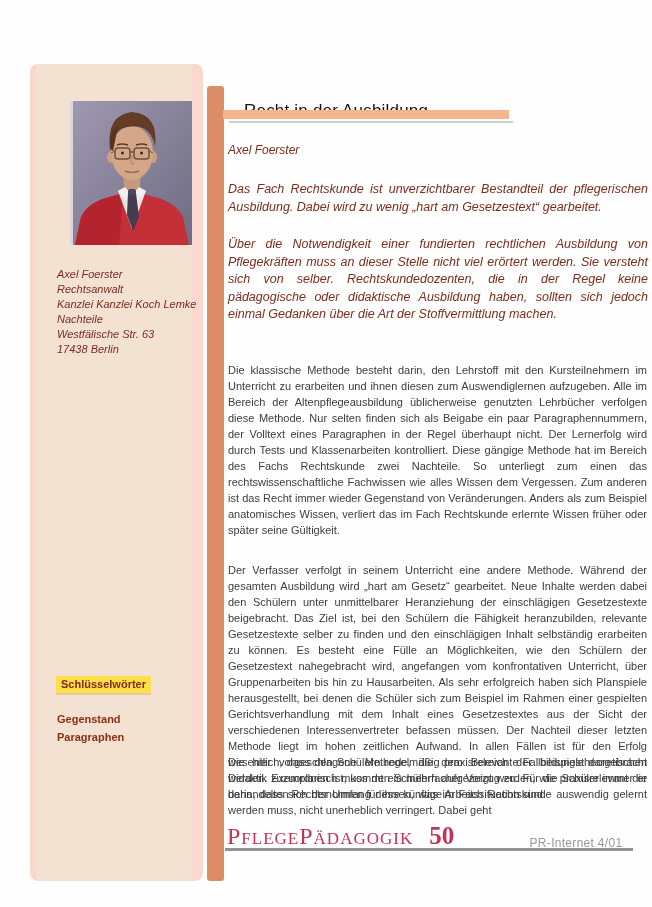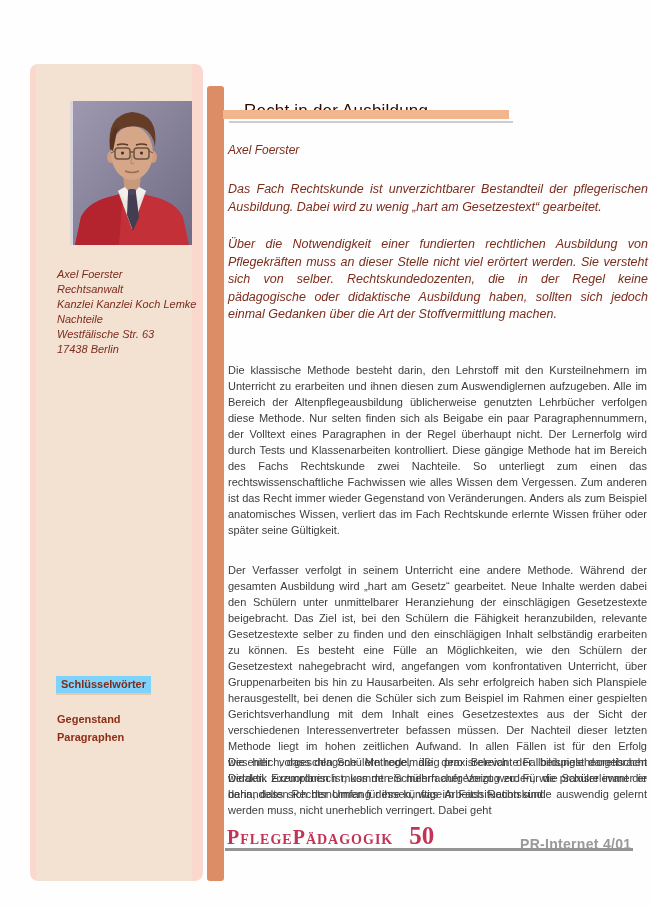--- a/index.html
+++ b/index.html
@@ -20,21 +20,21 @@
   .photo {
     position:absolute; left:73px; top:101px; width:119px; height:144px;
     margin:0; box-shadow:-3px 0 0 #ddd5dc; overflow:hidden;
   }
   .author-info {
     position:absolute; left:57px; top:267px; width:140px;
     font-style:italic; font-size:11px; line-height:15px; color:#7b2c1e;
   }
   .kw-label {
     position:absolute; left:56px; top:676px;
-    display:inline-block; background:#7dd3fc; padding:2px 5px 3px;
+    display:inline-block; background:#fde047; padding:2px 5px 3px;
     box-shadow:0 2px 0 #e6c7a7;
     font-weight:bold; font-size:11px; color:#7d2b1a;
   }
   .kw { position:absolute; left:57px; font-weight:bold; font-size:11px; color:#8e2e16; }
   .kw1 { top:713px; }
   .kw2 { top:731px; }
   
   .title {
     position:absolute; left:227px; top:84px; margin:17px;
     font-size:17px; font-weight:normal; letter-spacing:.2px; color:#2d0b03;
@@ -59,25 +59,25 @@
   }
   .bp1 { top:362px; }
   .bp2 { top:538px;margin-top:24px; }
   .bp3 { top:754px; }
   
   .footer-brand {
     position:absolute; left:227px; top:822px;
     display:flex; align-items:baseline; gap:16px;
     font-family:"Liberation Serif", serif; color:#c23356;
   }
-  .brand   { font-variant:small-caps; font-weight:bold; font-size:20px; letter-spacing:1px; }
+  .brand   { font-variant:small-caps; font-weight:normal; font-size:24px; letter-spacing:1px; }
   .pagenum { font-weight:bold; font-size:25px; }
   .issue {
-    position:absolute; left:520px; top:836px; width:112px; text-align:left;
-    font-size:14px; font-weight:bold; color:#999999; letter-spacing:.3px;
+    position:absolute; left:520px; top:836px; width:112px; text-align:center;
+    font-size:12px; font-weight:normal; color:#999999; letter-spacing:.3px;
   }
   .footer-rule { position:absolute; left:225px; top:848px; width:408px; height:3px; background:#949494; }
 </style>
 </head>
 <body>
 
 <div class="page">
 
   <div class="side-panel"></div>
   <div class="accent-strip"></div>

